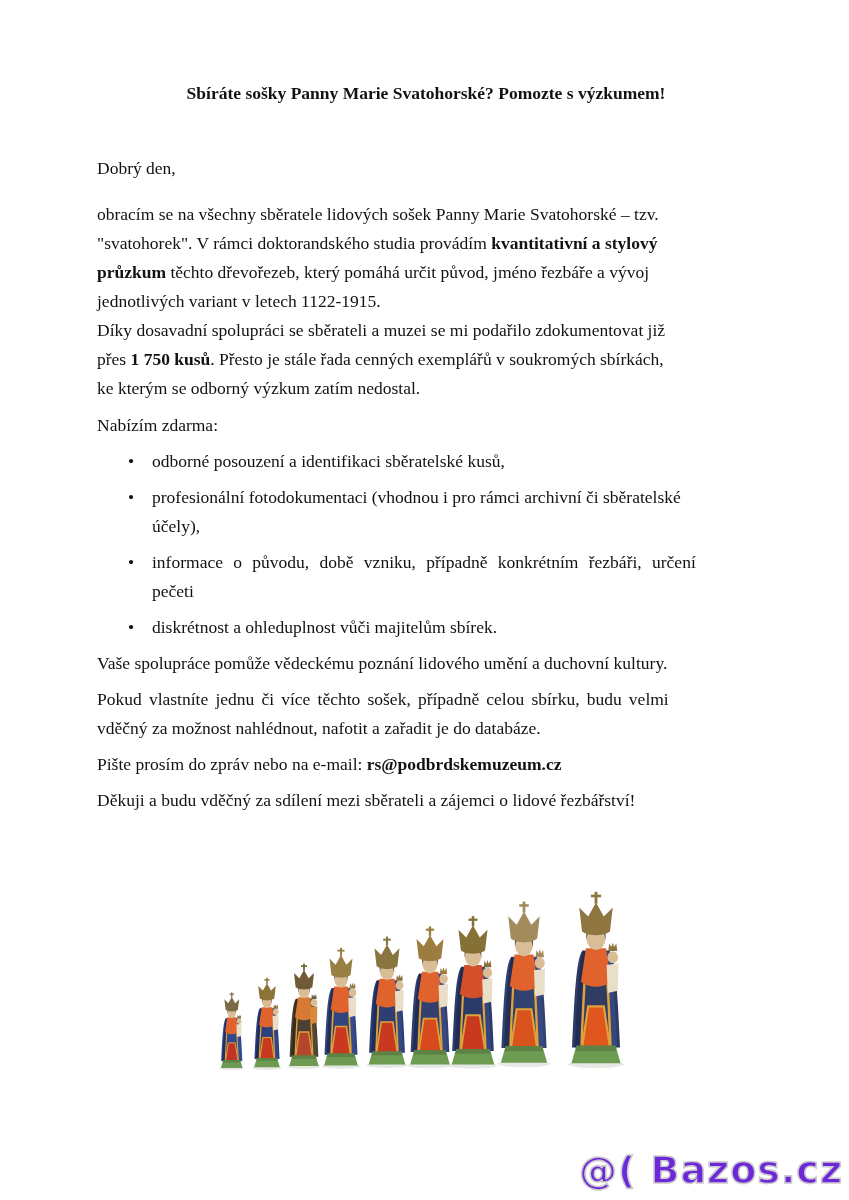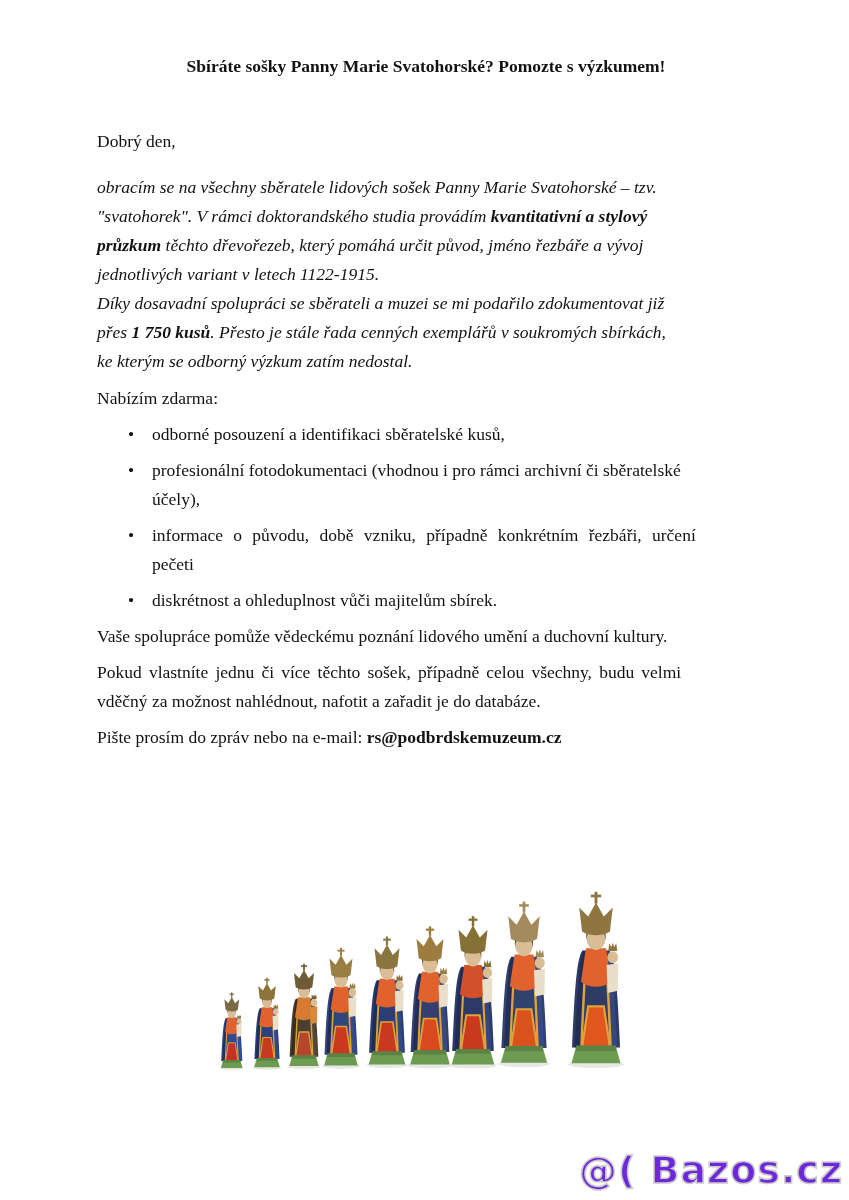--- a/index.html
+++ b/index.html
@@ -9,33 +9,33 @@
     margin:0 auto;
     background:#ffffff;
     overflow:hidden;
     font-family:"Liberation Serif","DejaVu Serif",serif;
     color:#121212;
   }
   .content{
     position:absolute;
     left:97px;top:0;
     width:658px;
-    padding-top:52px;
+    padding-top:79px;
     font-size:17.5px;
     line-height:29px;
   }
   .doc-title{
     font-size:17.5px;
     line-height:29px;
     font-weight:bold;
     text-align:center;
     margin:0;
   }
   .greeting{margin:46px 0 0 0;}
-  .para{margin:17px 0 0 0;white-space:pre-line;font-style:italic;}
+  .para{margin:17px 0 0 0;white-space:pre-line;}
   .offer-heading{
     font-size:17.5px;line-height:29px;font-weight:normal;margin:8px 0 0 0;
   }
   ul.offer-list{
     margin:0;padding:0 0 0 55px;list-style:none;
   }
   ul.offer-list li{
     position:relative;
     margin:7px 0 0 0;
     white-space:pre-line;
@@ -91,25 +91,26 @@
       <li>odborné posouzení a identifikaci sběratelské kusů,</li>
       <li>profesionální fotodokumentaci (vhodnou i pro rámci archivní či sběratelské
 účely),</li>
       <li class="wide-first">informace o původu, době vzniku, případně konkrétním řezbáři, určení
 pečeti</li>
       <li>diskrétnost a ohleduplnost vůči majitelům sbírek.</li>
     </ul>
 
     <p class="tight">Vaše spolupráce pomůže vědeckému poznání lidového umění a duchovní kultury.</p>
 
-    <p class="tight wide-first-soft">Pokud vlastníte jednu či více těchto sošek, případně celou všechny, budu velmi
+    <p class="tight wide-first-soft">Pokud vlastníte jednu či více těchto sošek, případně celou sbírku, budu velmi
 vděčný za možnost nahlédnout, nafotit a zařadit je do databáze.</p>
 
     <p class="tight"><span>Pište prosím do zpráv nebo na e-mail: </span><b>rs@podbrdskemuzeum.cz</b></p>
 
+    <p class="tight">Děkuji a budu vděčný za sdílení mezi sběrateli a zájemci o lidové řezbářství!</p>
   </div>
 
   <div class="photo">
     <svg width="460" height="212" viewBox="0 0 460 212" xmlns="http://www.w3.org/2000/svg">
       <defs>
         <symbol id="madonna" viewBox="0 0 60 160" overflow="visible">
           <ellipse cx="30" cy="156" rx="25" ry="3.2" fill="#e7e7e3"></ellipse>
           <path d="M18 54 C13 60 11 84 8.5 141 L51.5 141 C49 84 47 60 42 54 Z" fill="var(--robe,#2f4184)"></path>
           <path d="M18 54 C15 64 13 100 11 141 L19 141 C19 100 19.5 70 22 56 Z" fill="var(--robeShade,#1f2a55)" opacity="0.85"></path>
           <path d="M42 54 C45 64 47 100 49 141 L42 141 C42 100 41 70 39 56 Z" fill="var(--robeHi,#3b5096)" opacity="0.55"></path>

